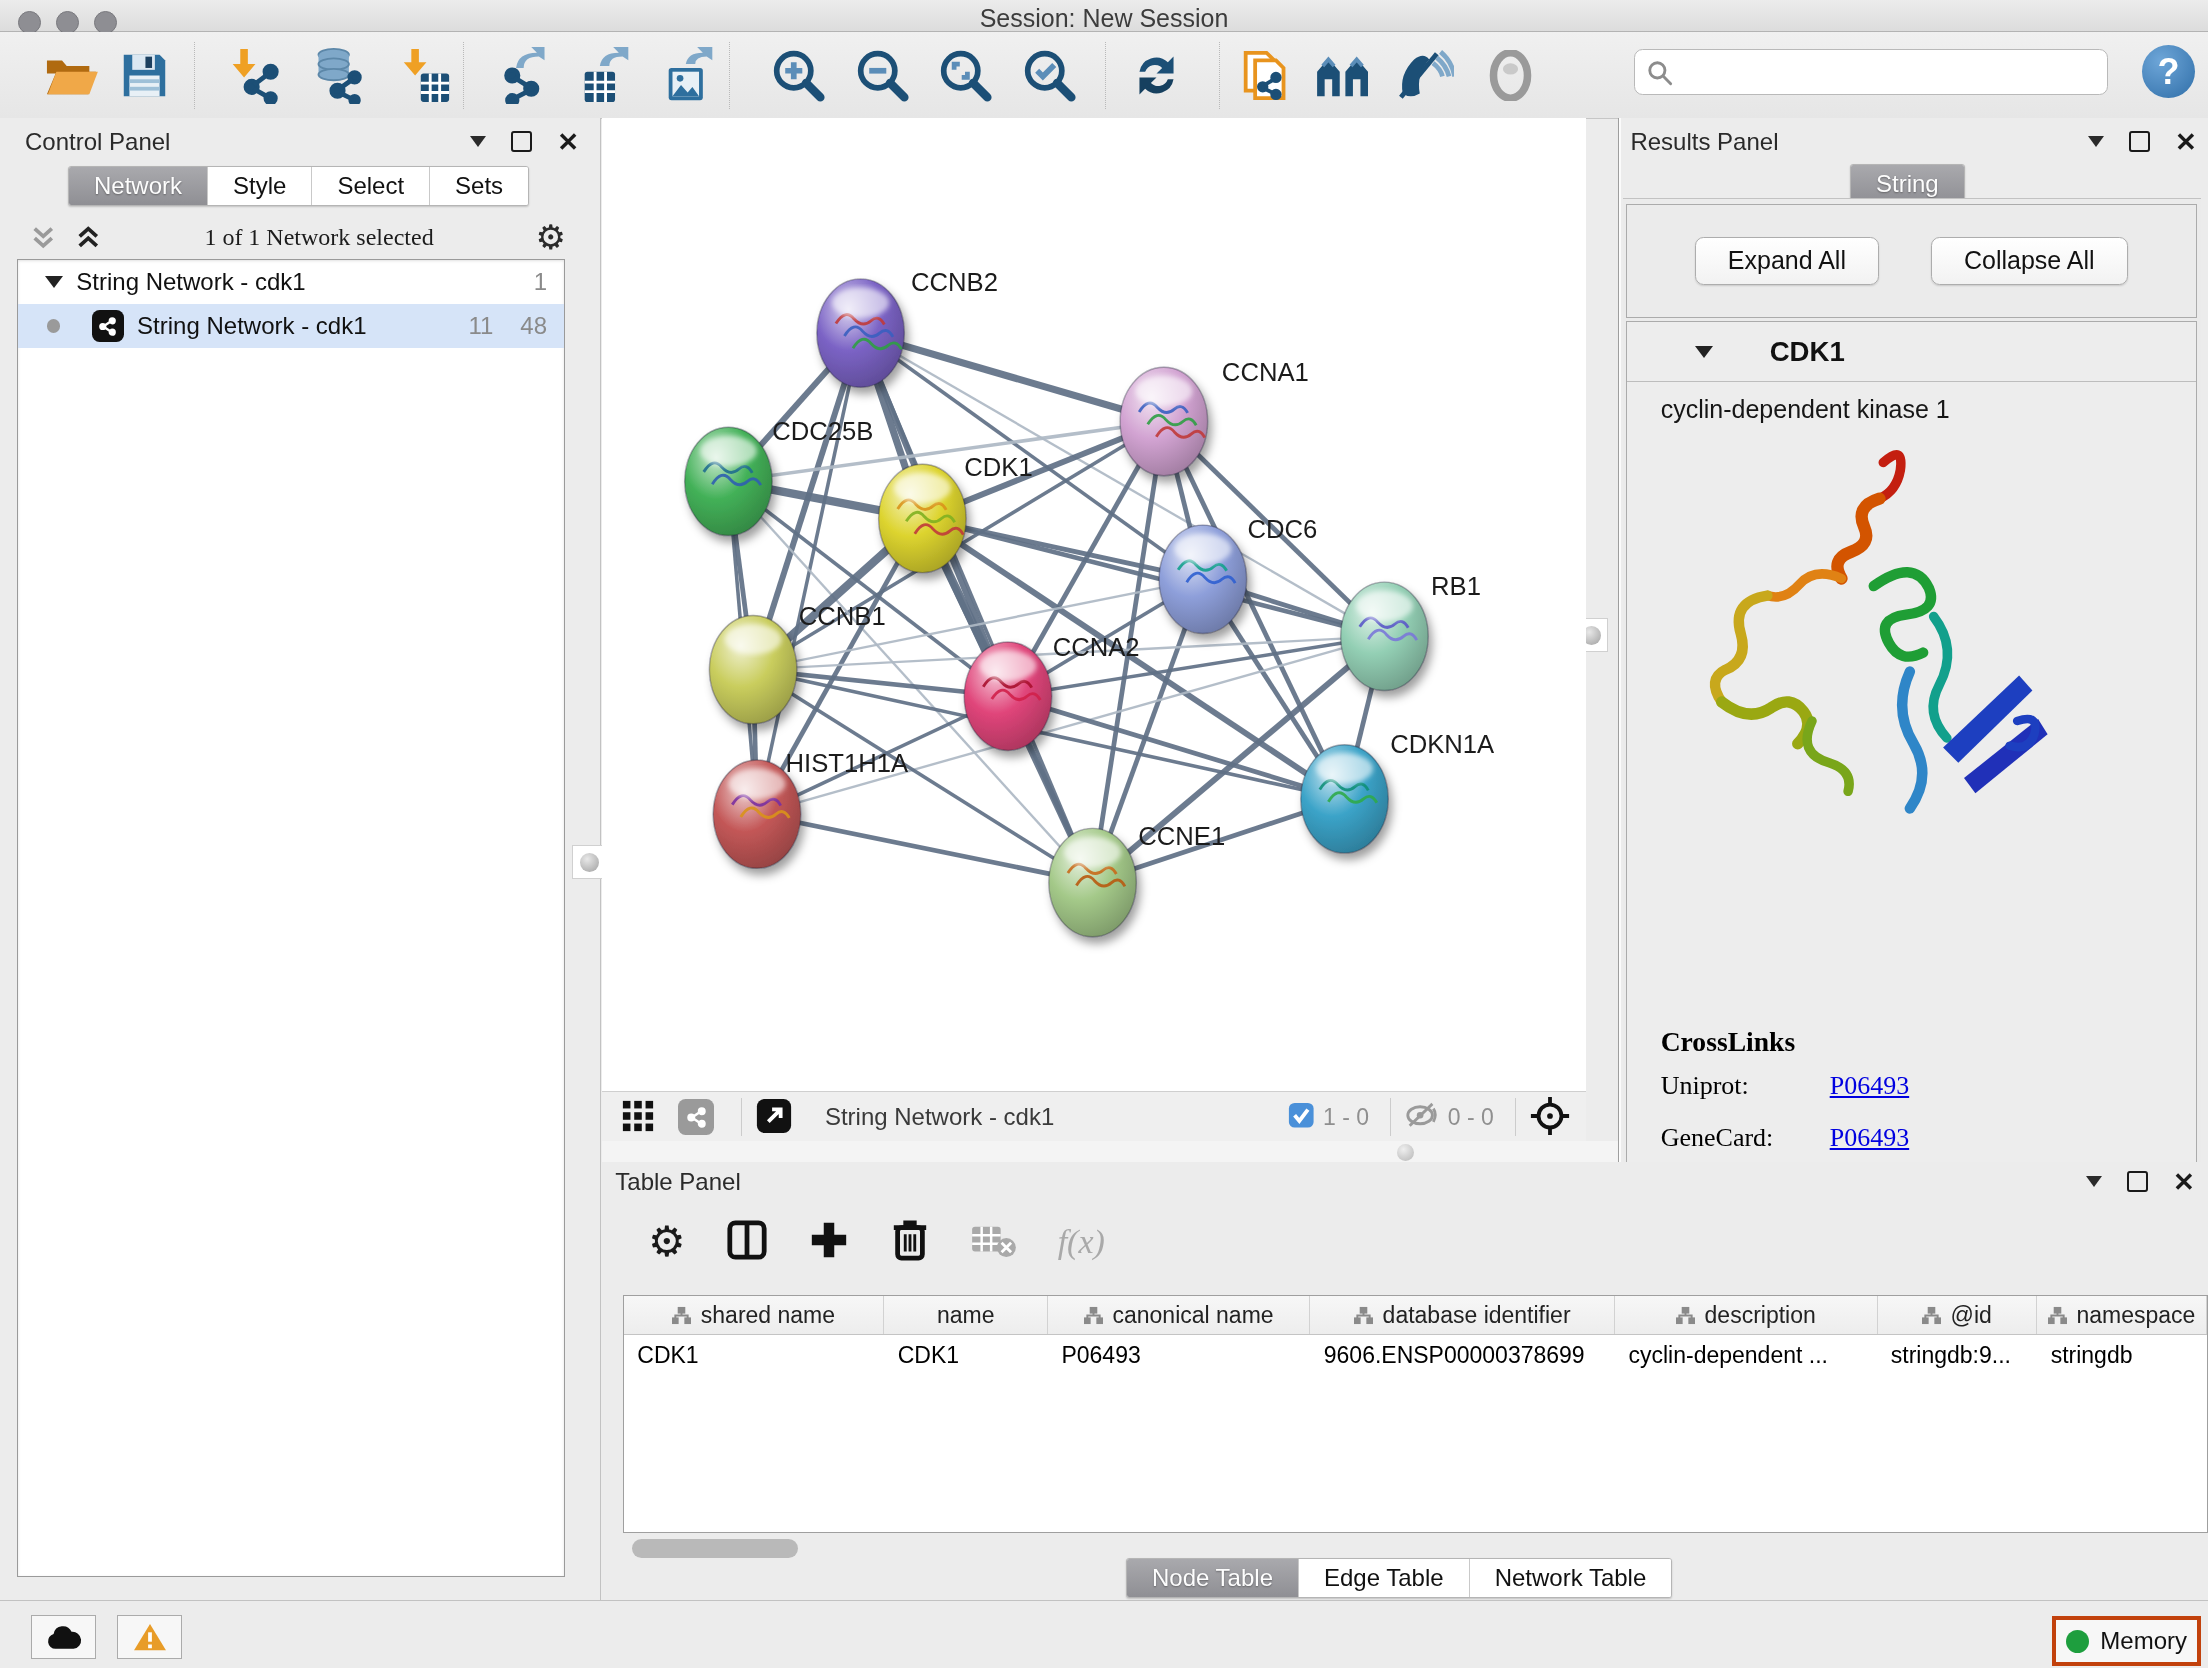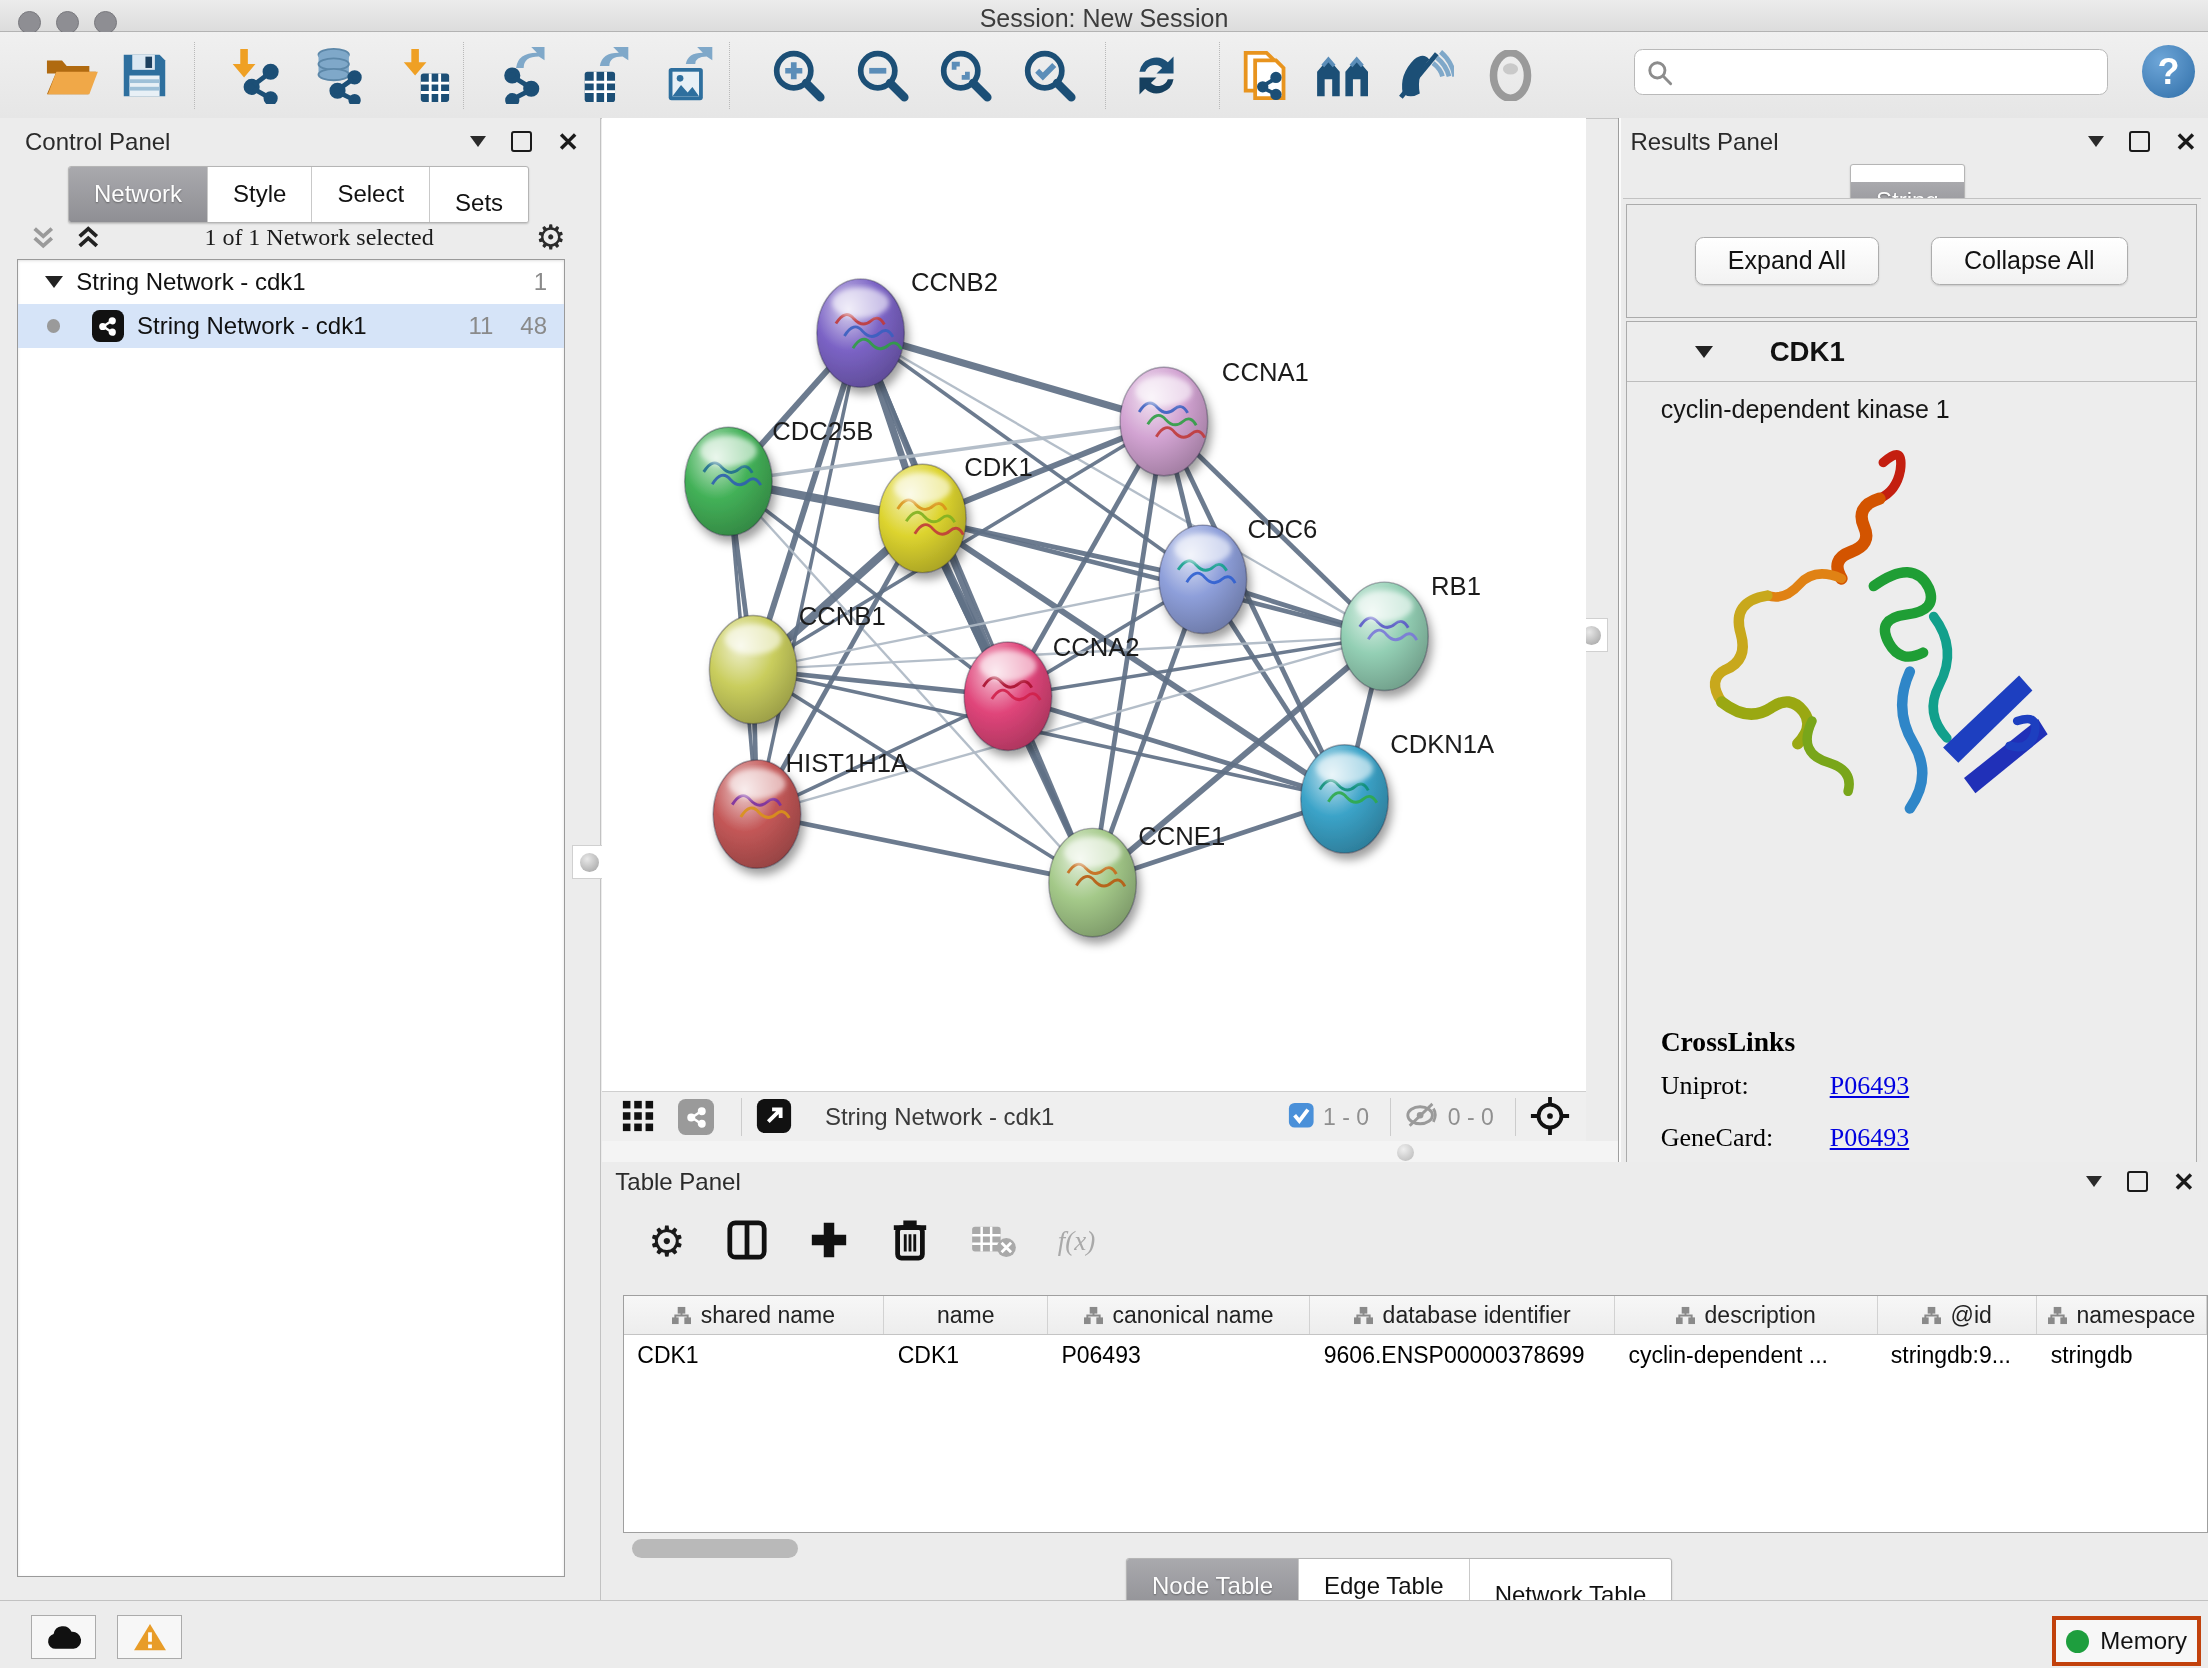--- a/index.html
+++ b/index.html
@@ -25,21 +25,21 @@
   
   .panel-title{font-size:24px;color:#2a2a2a;}
   .panel-ctrl{display:flex;gap:25px;align-items:center;color:#1a1a1a;}
   .pc-arrow{width:0;height:0;border-left:8.6px solid transparent;border-right:8.6px solid transparent;border-top:11.4px solid #2a2a2a;}
   .pc-float{width:17px;height:17px;border:2.9px solid #1a1a1a;border-radius:2.9px;}
   .pc-close{font-size:26px;font-weight:bold;line-height:1;}
   .seg{display:flex;background:#fff;border:1px solid #b5b5b5;border-radius:3px;overflow:hidden;
     box-shadow:0 1px 1.9px rgba(0,0,0,.18);}
   .seg-btn{font-size:24px;color:#111;padding:4.8px 25px;border-right:1px solid #c9c9c9;background:#fff;
     display:flex;align-items:center;justify-content:center;}
-  .seg-btn:last-child{border-right:none;margin-top:17px;}
+  .seg-btn:last-child{border-right:none;}
   .seg-btn.selected{background:linear-gradient(#a9a9ad,#8f8f94);color:#fdfdfd;text-shadow:0 1px 1.9px rgba(0,0,0,.35);}
   
   #control-panel{position:absolute;left:0;top:118px;width:600px;height:1482px;background:#ececec;
     border-right:1px solid #c2c2c2;}
   #cp-header{position:absolute;left:25px;right:21px;top:9.5px;display:flex;justify-content:space-between;align-items:center;}
   #cp-tabs{position:absolute;left:68px;top:48px;}
   #cp-subheader{position:absolute;left:28.5px;right:34px;top:99px;height:40px;display:flex;align-items:center;font-family:Liberation Serif, serif;}
   #cp-selection-status{flex:1;text-align:center;font-size:24px;color:#1c1c1c;}
   #cp-listbox{position:absolute;left:17px;top:141px;width:546px;height:1316px;background:#fff;
     border:1px solid #9a9a9a;box-shadow:inset 0 1px 2.9px rgba(0,0,0,.12);}
@@ -81,21 +81,21 @@
   #protein-img{position:absolute;left:52px;top:114px;width:380px;height:380px;}
   #crosslinks{position:absolute;left:34px;top:704px;right:28.5px;font-family:"Liberation Serif",serif;}
   #crosslinks-title{font-size:27.6px;font-weight:bold;color:#000;margin-bottom:13.3px;}
   .cl-row{display:flex;font-size:26px;margin-bottom:22px;}
   .cl-label{width:169px;color:#000;}
   .cl-value a{color:#0000e0;text-decoration:underline;}
   
   #table-panel{position:absolute;left:602px;top:1162px;width:1606px;height:438px;background:#ececec;}
   #tp-header{position:absolute;left:13.3px;right:13.3px;top:5.7px;display:flex;justify-content:space-between;align-items:center;}
   #tp-toolbar{position:absolute;left:46px;top:49px;height:61px;display:flex;align-items:center;gap:40px;}
-  #fx-label{font-family:"Liberation Serif",serif;font-style:italic;font-size:27px;color:#a9a9a9;}
+  #fx-label{font-family:"Liberation Serif",serif;font-style:italic;font-size:34px;color:#a9a9a9;}
   #tp-table{position:absolute;left:21px;top:133px;right:0;height:236px;background:#fff;border:1px solid #9f9f9f;overflow:hidden;}
   #table-head{display:flex;background:linear-gradient(#f7f7f7,#ededed);border-bottom:1px solid #c4c4c4;height:38px;}
   .th{display:flex;align-items:center;justify-content:center;gap:9.5px;font-size:23px;color:#222;
     border-right:1px solid #d2d2d2;box-sizing:border-box;overflow:hidden;white-space:nowrap;}
   #table-row{display:flex;height:40px;}
   .td{font-size:23px;color:#000;padding-left:13.3px;display:flex;align-items:center;box-sizing:border-box;overflow:hidden;white-space:nowrap;}
   #tp-scroll{position:absolute;left:30px;top:377px;width:166px;height:19px;border-radius:9.5px;background:#b9b9b9;}
   #bottom-tabs{position:absolute;left:524px;top:396px;}
   
   #bottom-bar{position:absolute;left:0;top:1600px;width:2208px;height:68px;background:#ececec;

